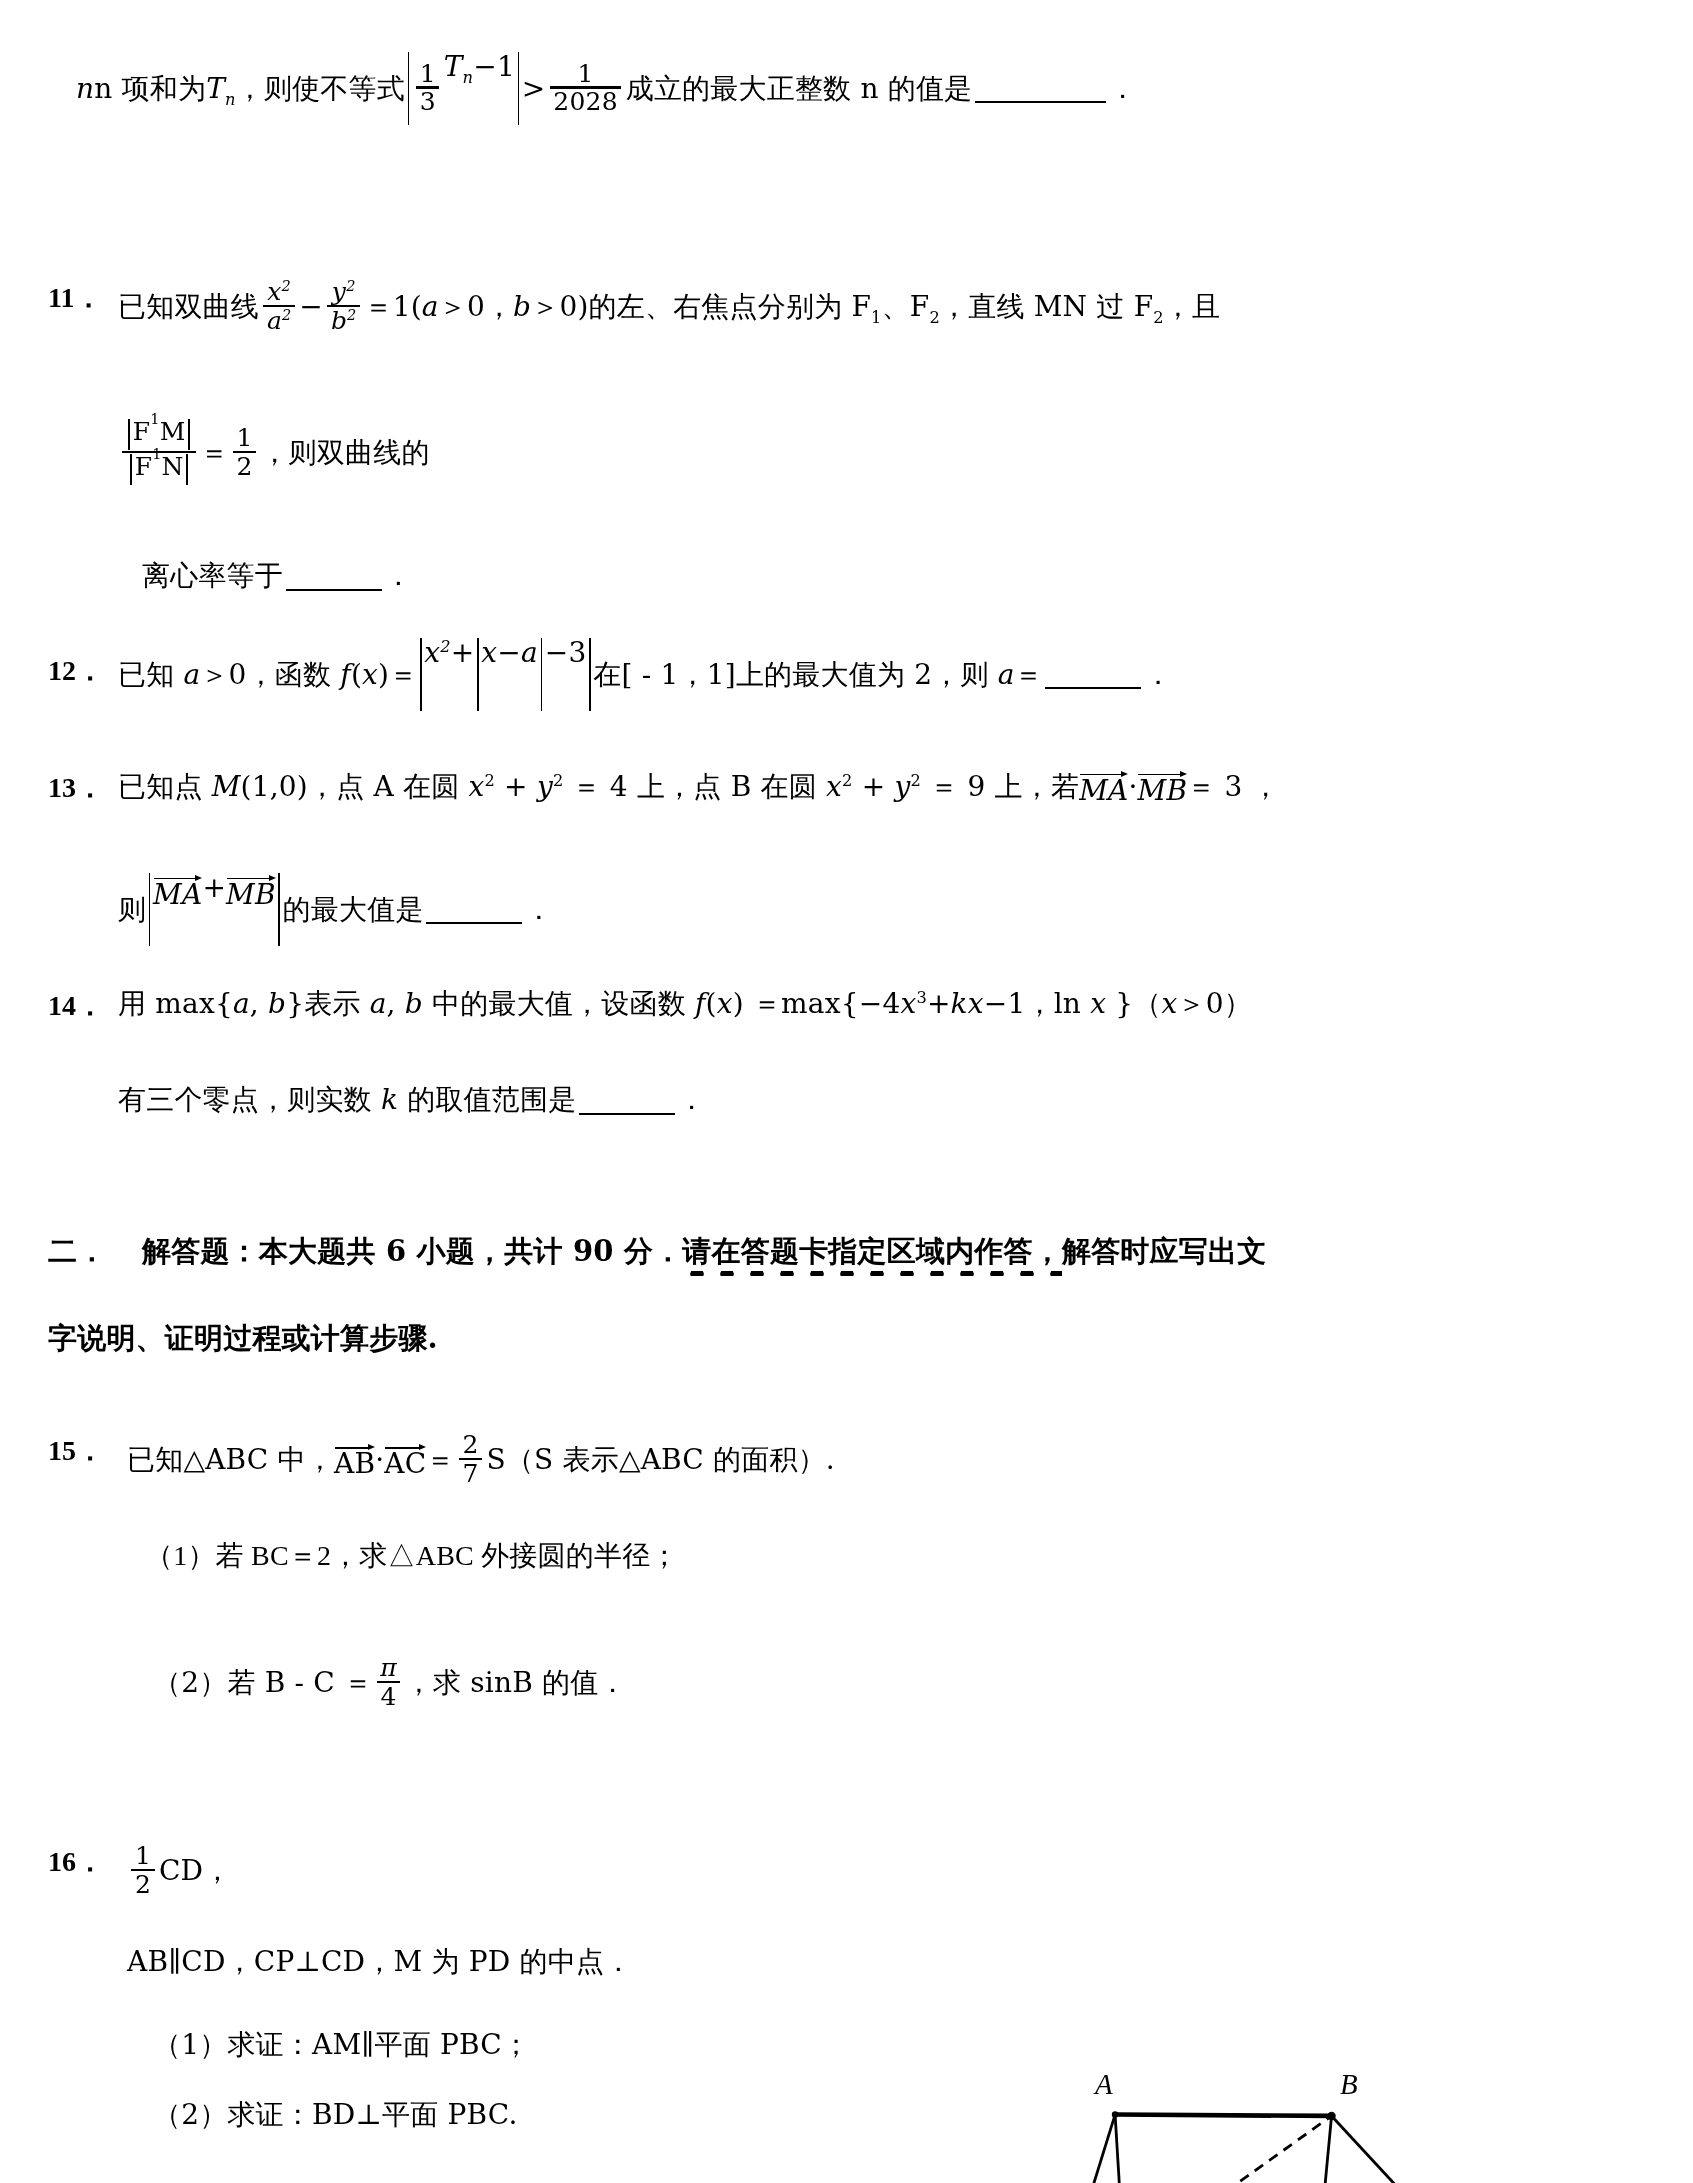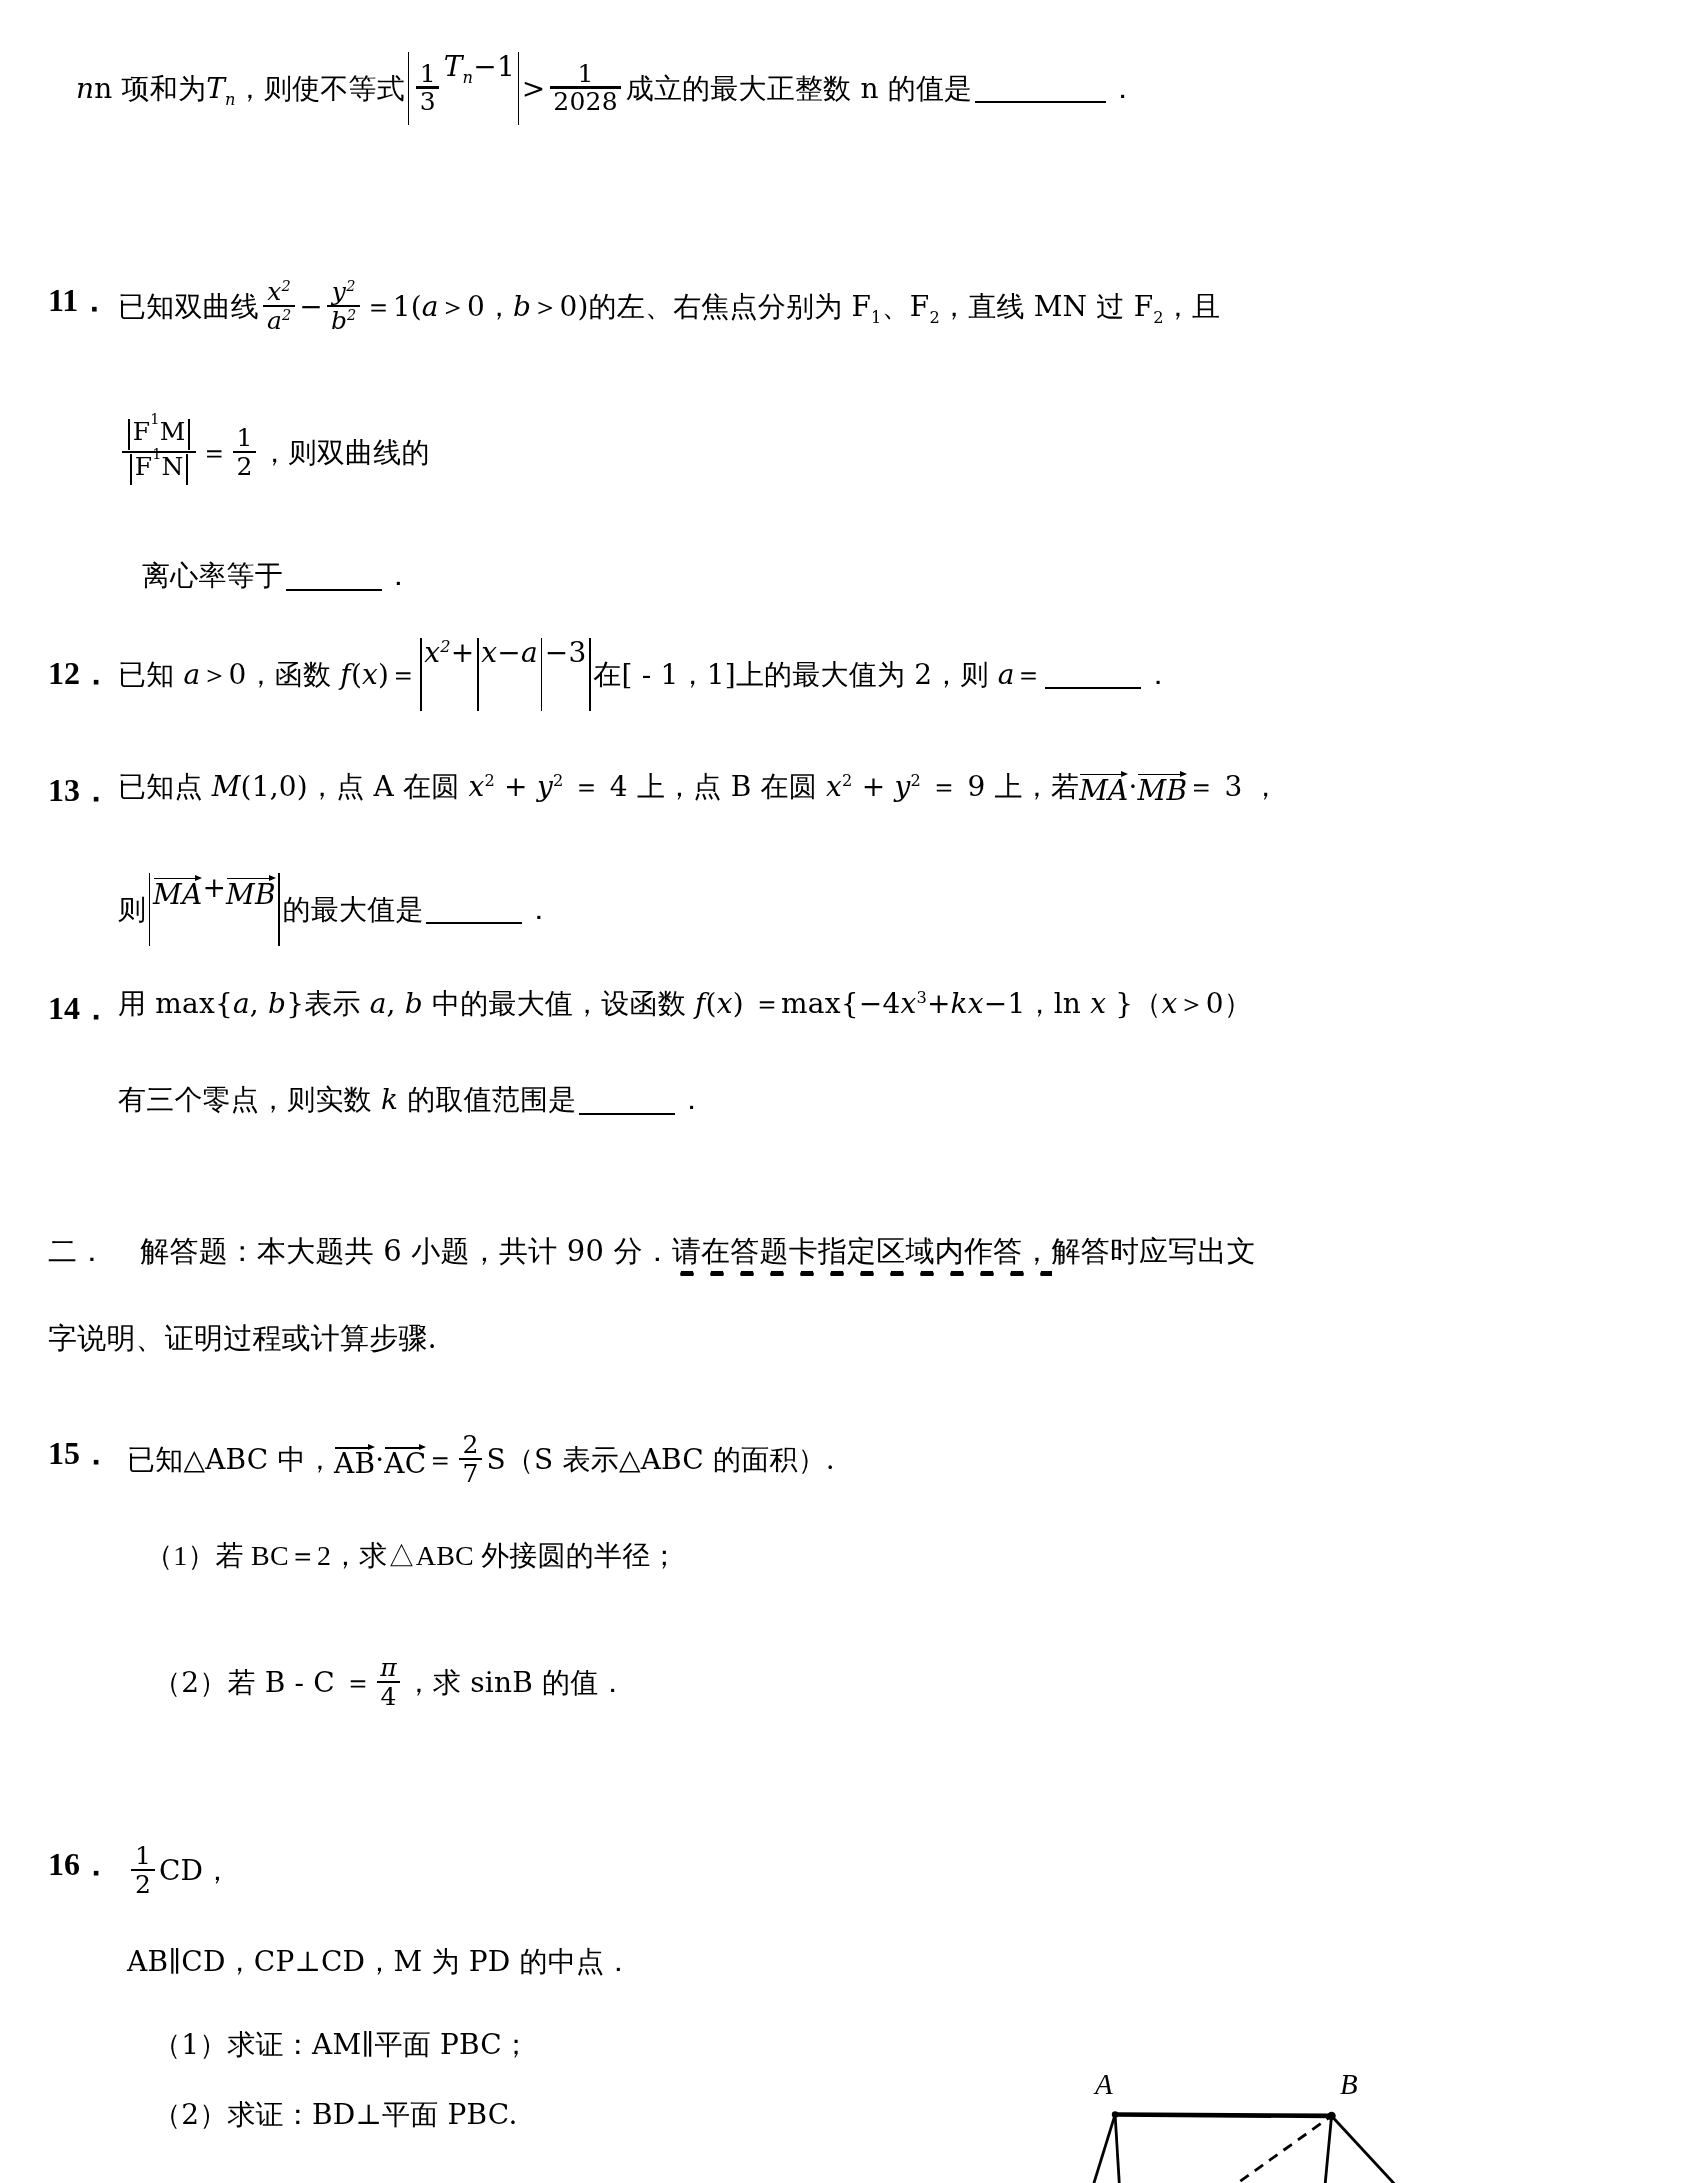--- a/index.html
+++ b/index.html
@@ -28,26 +28,26 @@
   .line {
     position: absolute;
     font-size: 28px;
     line-height: 1.05;
     white-space: nowrap;
     letter-spacing: 0.2px;
   }
   .cjk { font-family: "DejaVu Serif", "Liberation Serif", serif; }
   .num-label {
     position: absolute;
-    font-size: 32px;
+    font-size: 28px;
     font-weight: 700;
     white-space: nowrap;
   }
   .italic { font-style: italic; }
-  .bold { font-weight: 400; }
+  .bold { font-weight: 700; }
 
   
   .mathrow {
     display: inline-flex;
     align-items: center;
     vertical-align: middle;
     white-space: nowrap;
   }
   .frac {
     display: inline-flex;

